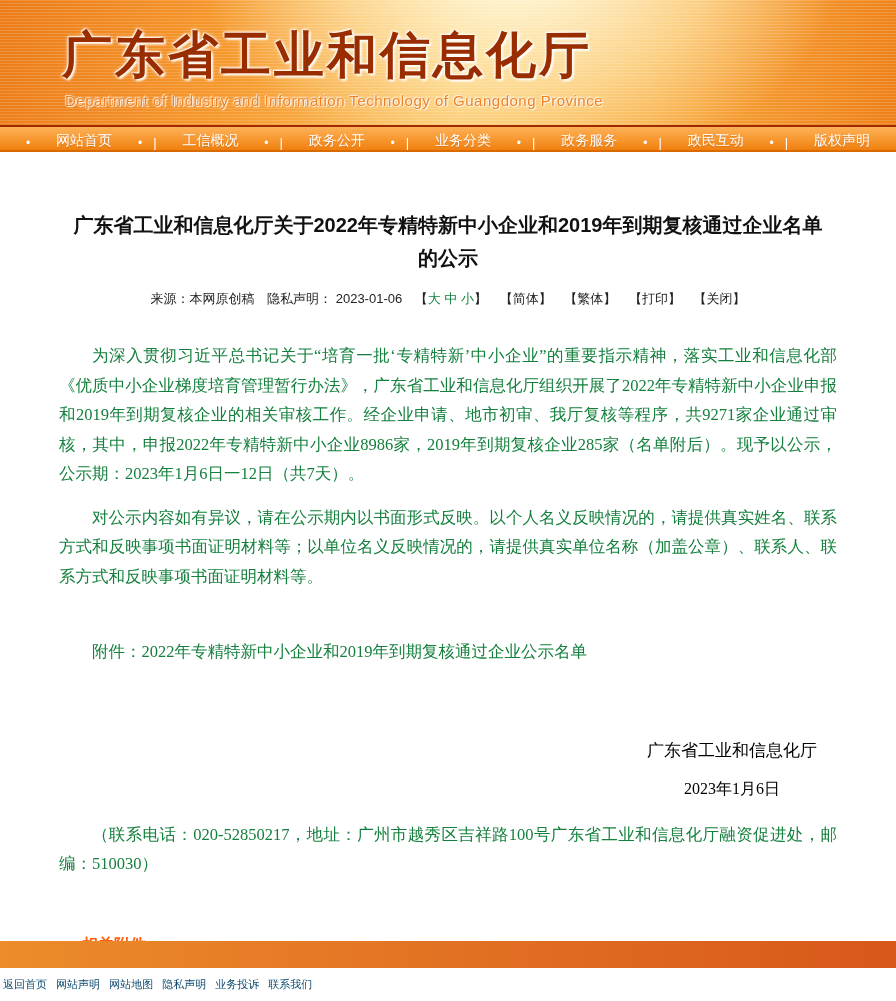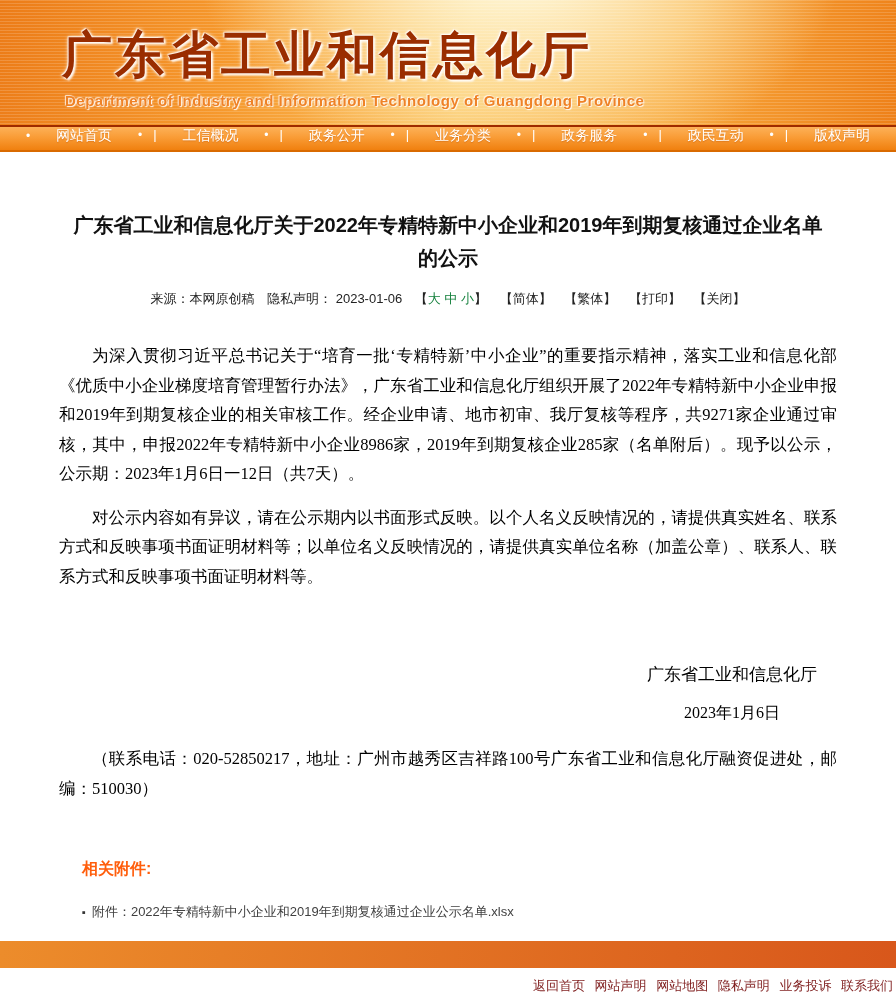--- a/index.html
+++ b/index.html
@@ -18,28 +18,28 @@
     content:"";position:absolute;inset:0;pointer-events:none;
     background:repeating-linear-gradient(to bottom, rgba(255,255,255,.16) 0 1px, rgba(0,0,0,0) 1px 3px);
   }
   .banner-title{
     position:absolute;left:62px;top:22px;
     font-size:50px;font-weight:bold;letter-spacing:3px;color:#9A2D00;
     text-shadow:0 0 2px #fff,0 0 4px #fff,2px 2px 2px rgba(255,255,255,.85),-1px -1px 1px rgba(255,255,255,.7);
   }
   .banner-sub{
     position:absolute;left:65px;top:92px;
-    font-size:15px;font-weight:bold;color:#EF8226;letter-spacing:.5px;
+    font-size:15px;font-weight:normal;color:#EF8226;letter-spacing:.5px;
     text-shadow:0 0 2px #fff,1px 1px 1px rgba(255,255,255,.9),-1px -1px 1px rgba(255,255,255,.7);
   }
   
   .nav{
     height:23px;border-top:2px solid #9E2B00;border-bottom:2px solid #D96A00;
     background:linear-gradient(to bottom,#FDB158 0%,#F99C36 45%,#F0800F 100%);
-    display:flex;align-items:flex-start;justify-content:space-between;
+    display:flex;align-items:flex-end;justify-content:space-between;
     padding:0 26px;color:#fff;font-size:14px;
   }
   .nav-lead::before{content:"•";font-size:12px;}
   .nav-item{cursor:pointer;white-space:nowrap;text-shadow:0 1px 1px rgba(170,70,0,.35);}
   .nav-sep{display:flex;align-items:center;gap:11px;font-size:12px;}
   .nav-sep::before{content:"•";}
   .nav-sep::after{content:"|";font-size:13px;}
   
   .content{width:778px;margin:16px auto;}
   .article-title{
@@ -47,37 +47,37 @@
     font-size:20px;font-weight:bold;line-height:33px;color:#111;
   }
   .meta{margin-top:15px;text-align:center;font-size:13px;color:#222;}
   .meta .b{font-weight:normal;}
   .meta .gap{margin-left:9px;}
   .meta .sizes{color:#15803d;}
   .meta .btn{margin-left:9px;cursor:pointer;color:#222;}
   .para{
     margin:0;text-indent:2em;text-align:justify;
     font-family:"Liberation Serif","DejaVu Serif",serif;
-    font-size:16.5px;line-height:29.5px;color:#000000;
+    font-size:16.5px;line-height:29.5px;color:#15803d;
   }
   .para-1{margin-top:33px;}
   .para-2{margin-top:14px;}
   .attach-line{margin-top:46px;}
   .sig-wrap{display:flex;justify-content:flex-end;padding-right:20px;margin-top:72px;}
   .sig-inner{text-align:center;font-family:"Liberation Serif","DejaVu Serif",serif;font-size:17px;color:#000;}
   .sig-date{margin-top:17px;font-size:16px;}
   .contact{margin-top:20px;}
   
   .attach-h{margin:56px 0 0 23px;font-size:16px;font-weight:bold;color:#FF5E0C;}
   .attach-item{margin:23px 0 0 23px;font-size:13px;color:#3f3f3f;cursor:pointer;}
   .attach-item::before{content:"▪";margin-right:6px;font-size:11px;color:#333;}
   
   .footer{position:absolute;left:0;top:941px;width:896px;height:60px;background:#fff;}
   .footer-bar{height:27px;background:linear-gradient(to right,#EC8C2B,#D8571B);}
-  .footer-links{margin-top:9px;text-align:right;font-size:13px;color:#7f1d1d;}
+  .footer-links{margin-top:9px;text-align:left;font-size:11px;color:#0c4a6e;}
   .footer-link{margin:0 3px;cursor:pointer;}
 </style>
 </head>
 <body>
 
 <div class="banner">
   <div class="banner-title">广东省工业和信息化厅</div>
   <div class="banner-sub">Department of Industry and Information Technology of Guangdong Province</div>
 </div>
 
@@ -108,20 +108,21 @@
     <span class="gap"><span>【</span><span class="sizes">大 中 小</span><span>】</span></span>
     <span class="btn">【简体】</span>
     <span class="btn">【繁体】</span>
     <span class="btn">【打印】</span>
     <span class="btn">【关闭】</span>
   </div>
 
   <p class="para para-1">为深入贯彻习近平总书记关于“培育一批‘专精特新’中小企业”的重要指示精神，落实工业和信息化部《优质中小企业梯度培育管理暂行办法》，广东省工业和信息化厅组织开展了2022年专精特新中小企业申报和2019年到期复核企业的相关审核工作。经企业申请、地市初审、我厅复核等程序，共9271家企业通过审核，其中，申报2022年专精特新中小企业8986家，2019年到期复核企业285家（名单附后）。现予以公示，公示期：2023年1月6日一12日（共7天）。</p>
   <p class="para para-2">对公示内容如有异议，请在公示期内以书面形式反映。以个人名义反映情况的，请提供真实姓名、联系方式和反映事项书面证明材料等；以单位名义反映情况的，请提供真实单位名称（加盖公章）、联系人、联系方式和反映事项书面证明材料等。</p>
 
+  <p class="para attach-line">附件：2022年专精特新中小企业和2019年到期复核通过企业公示名单</p>
 
   <div class="sig-wrap">
     <div class="sig-inner">
       <div>广东省工业和信息化厅</div>
       <div class="sig-date">2023年1月6日</div>
     </div>
   </div>
 
   <p class="para contact">（联系电话：020-52850217，地址：广州市越秀区吉祥路100号广东省工业和信息化厅融资促进处，邮编：510030）</p>
 

